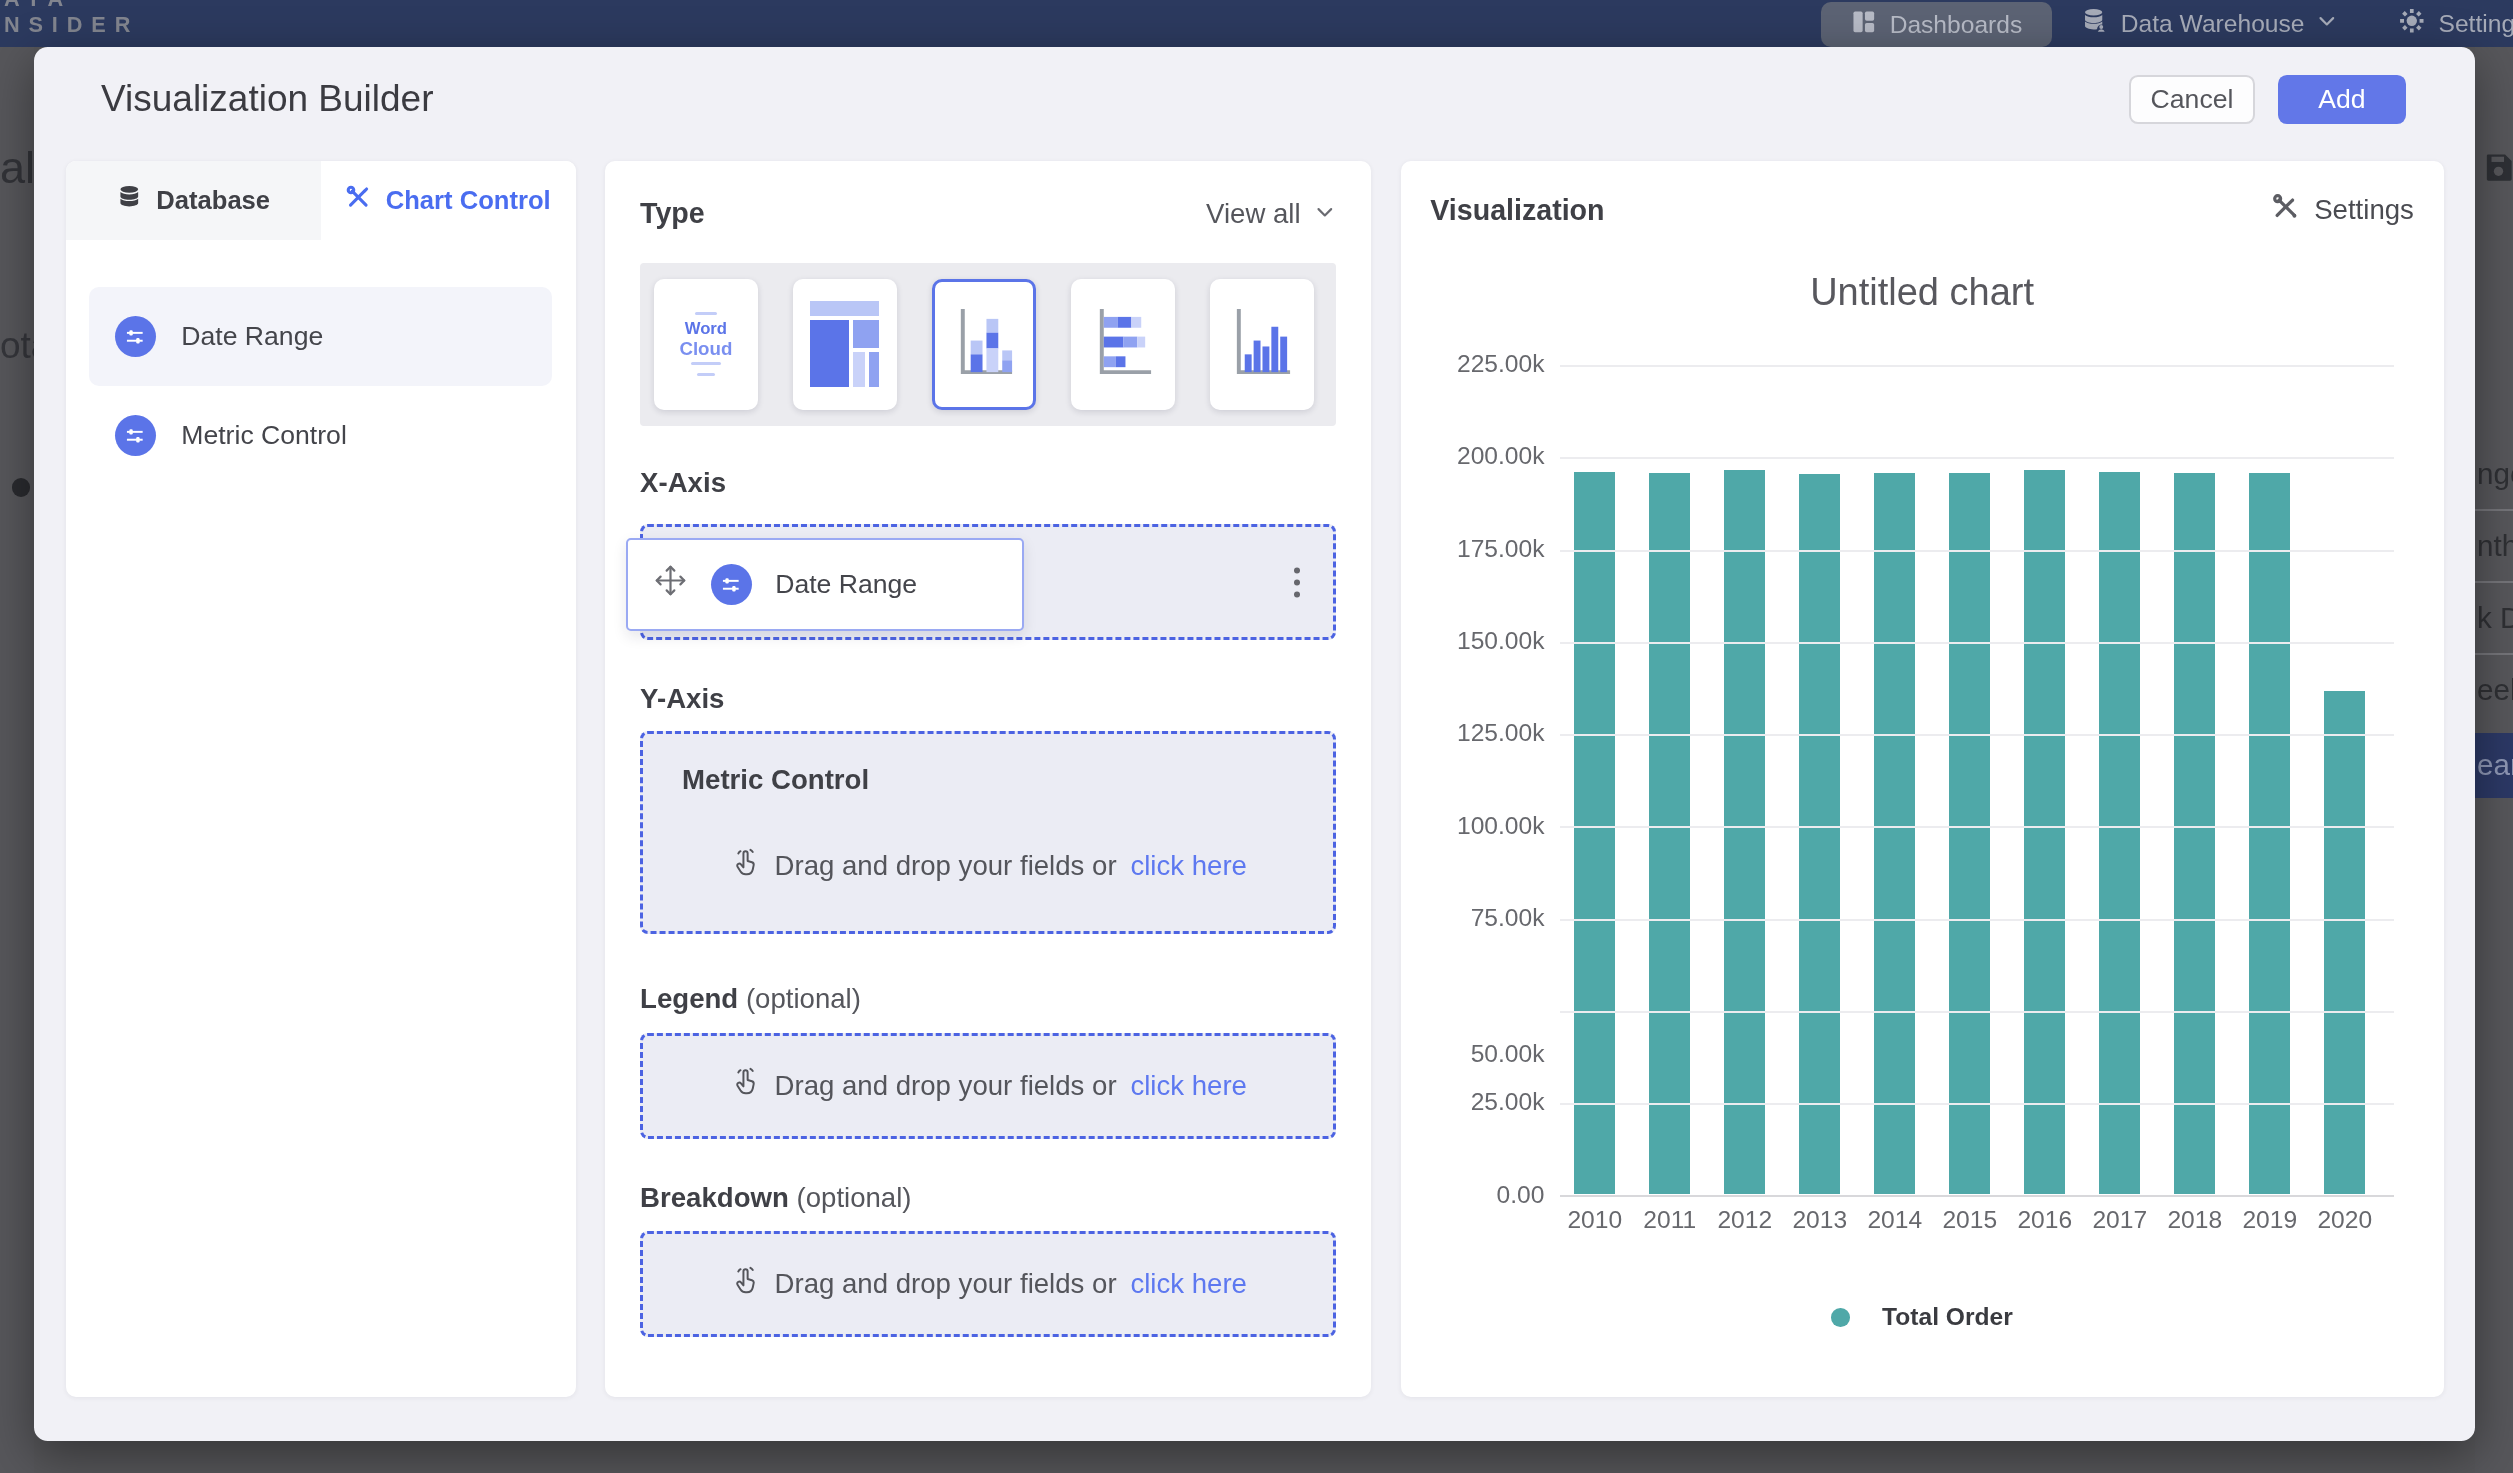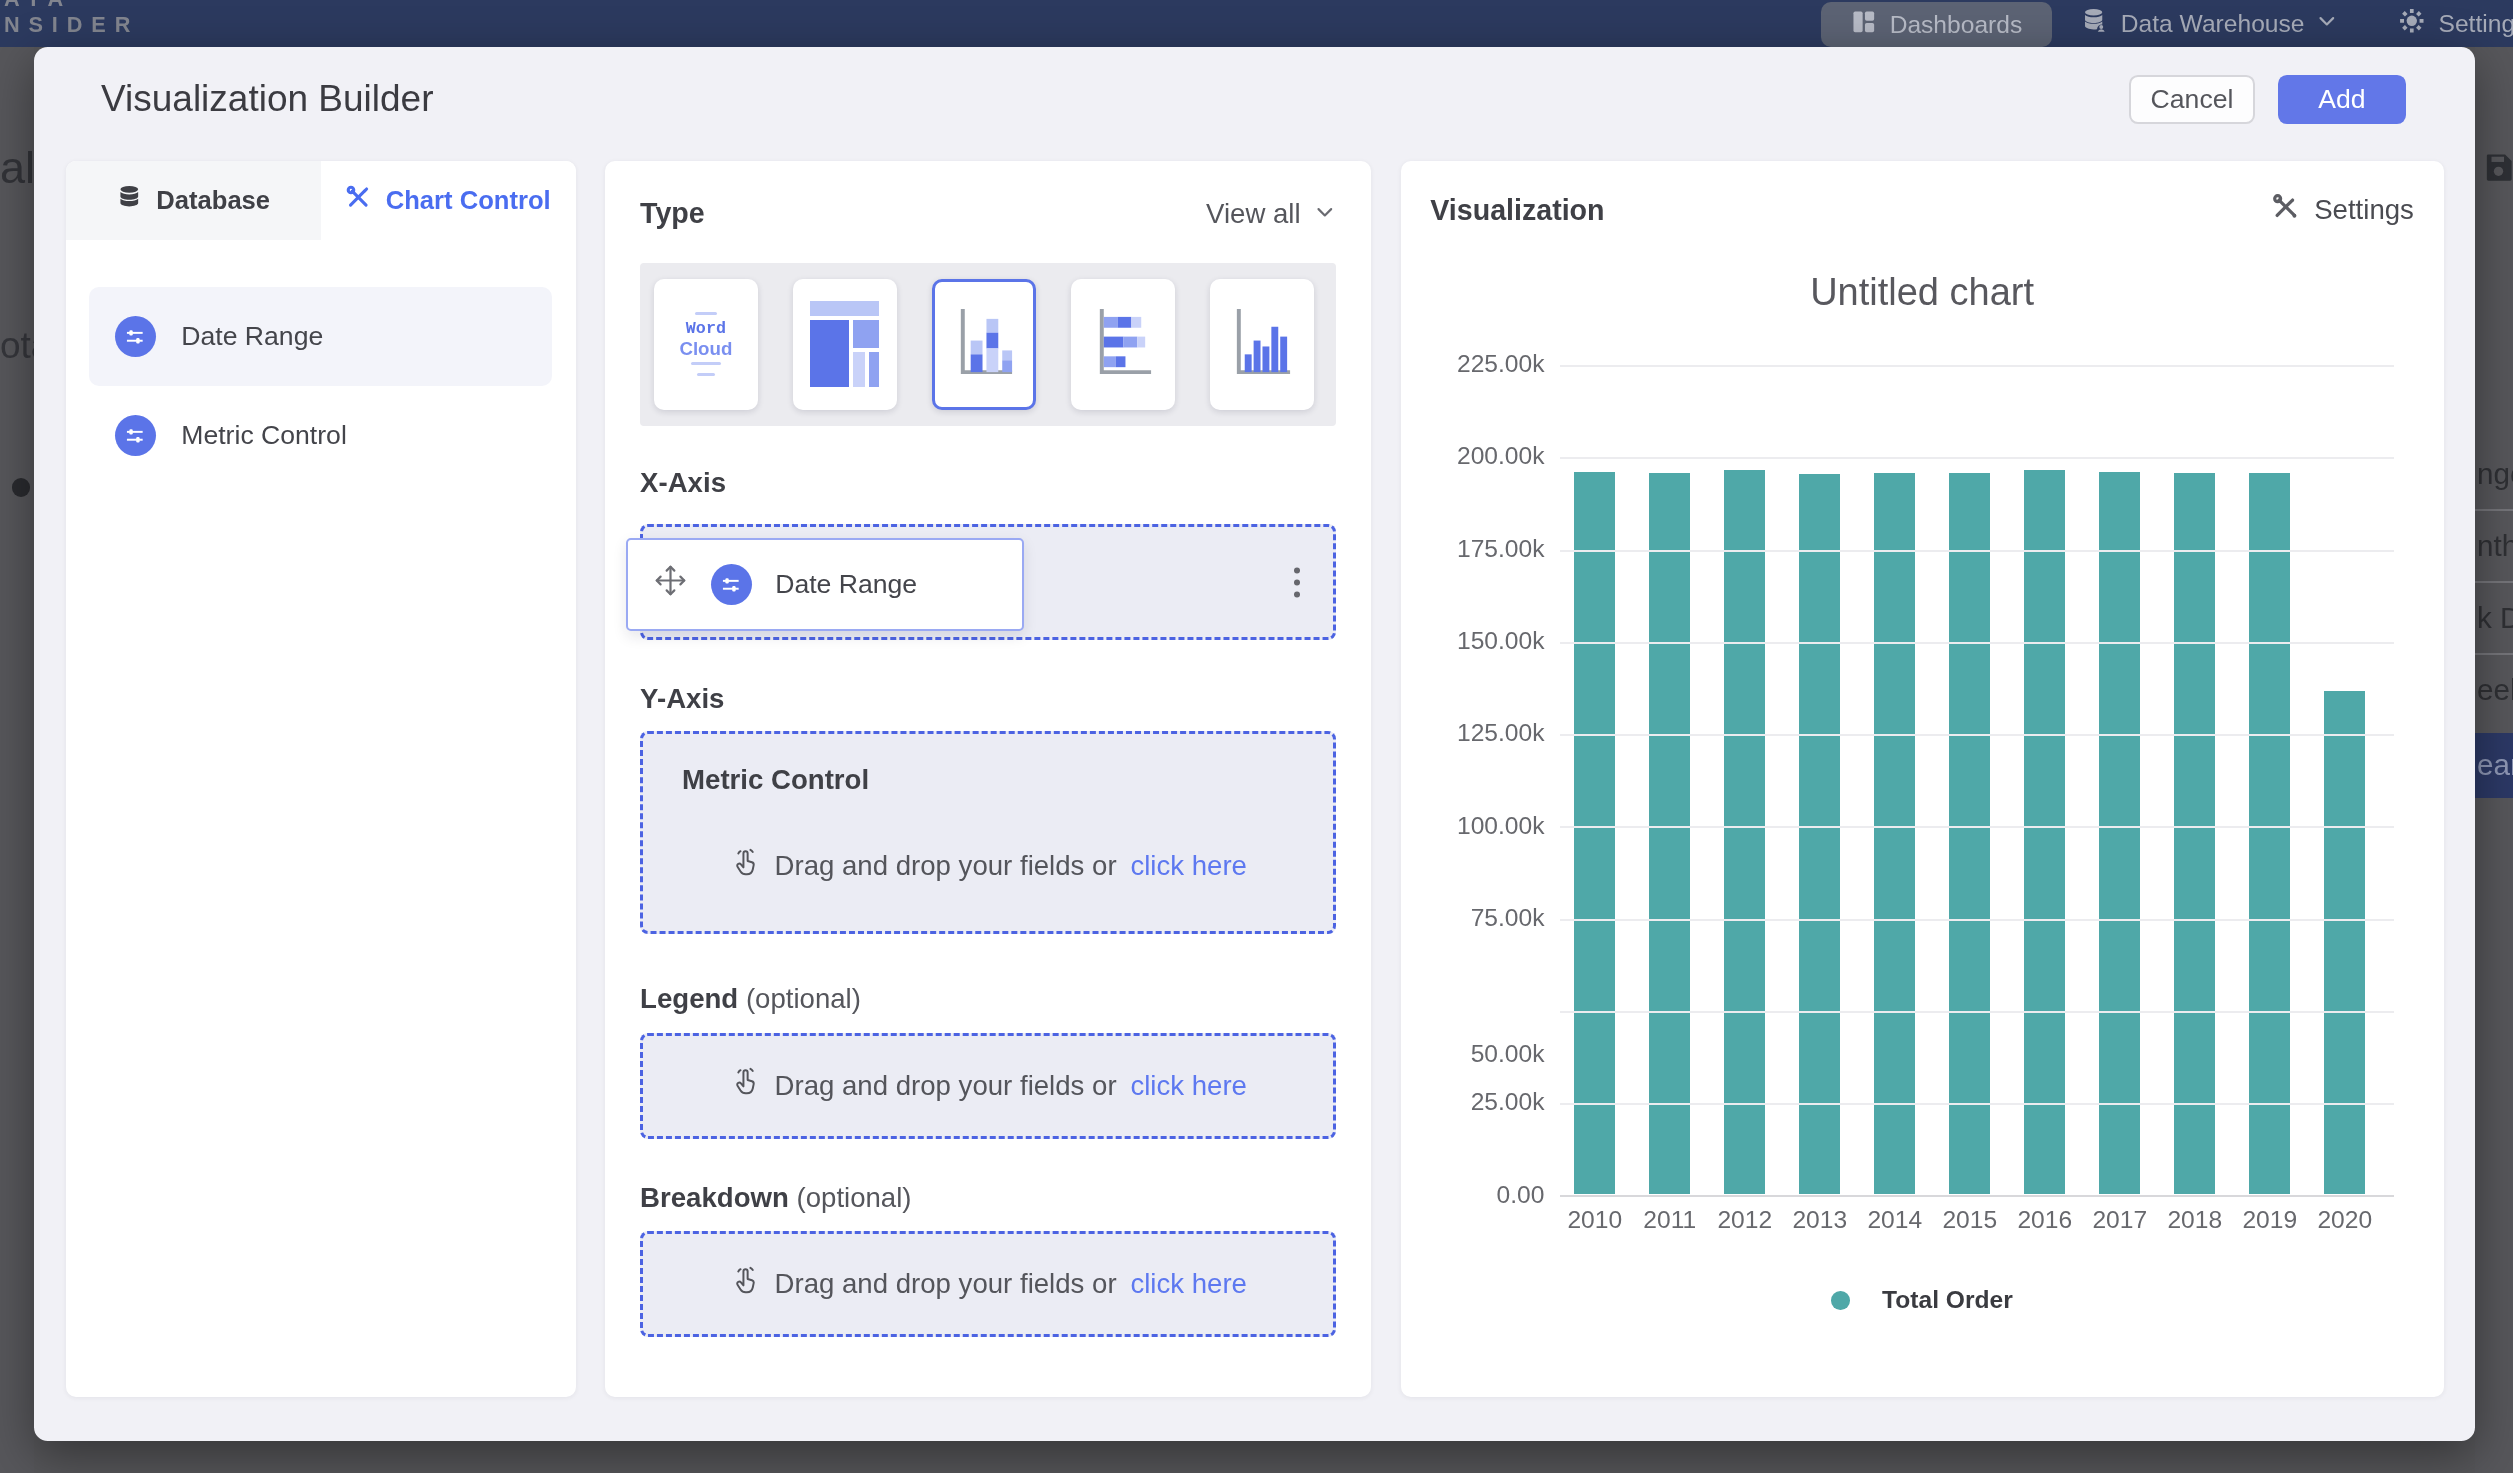--- a/index.html
+++ b/index.html
@@ -67,21 +67,21 @@
   .type-row{display:flex;align-items:center;justify-content:space-between;height:39px;}
   .sec-title{font-size:28.6px;font-weight:bold;color:#3f4046;}
   .view-all{display:flex;align-items:center;gap:13.8px;font-size:27.6px;color:#55565c;cursor:pointer;}
   .cards-strip{margin-top:29.6px;background:#ebebef;border-radius:3.9px;height:163px;
     display:flex;align-items:center;gap:35px;padding:0 13.8px;box-sizing:border-box;}
   .type-card{width:104px;height:131px;background:#ffffff;border-radius:9.9px;
     box-shadow:0 2px 6.9px rgba(30,30,60,.14);display:flex;align-items:center;justify-content:center;
     box-sizing:border-box;cursor:pointer;position:relative;overflow:hidden;}
   .type-card.selected{border:3px solid #5b74e8;}
   .wc{display:flex;flex-direction:column;align-items:center;line-height:19.7px;}
-  .wc .w1{color:#5b74e8;font-weight:bold;font-size:16.7px;font-family:Liberation Mono, monospace;}
+  .wc .w1{color:#5b74e8;font-weight:bold;font-size:16.7px;}
   .wc .w2{color:#7a8ff0;font-weight:bold;font-size:18.7px;}
   .wc .mini{width:29.6px;height:3px;background:#c3cdf8;border-radius:2px;margin:3.9px 0;}
   .tm{position:relative;width:69px;height:87px;}
   .tm div{position:absolute;}
   .axis-head{margin-top:41px;font-size:27.6px;font-weight:bold;color:#3f4046;}
   .axis-head .opt{font-weight:normal;color:#55565c;}
   .dropzone{margin-top:25.6px;border:3px dashed #4c63e2;border-radius:7.9px;background:#ebecf4;
     box-sizing:border-box;position:relative;cursor:pointer;}
   .zone-x{height:116px;}
   .zone-y{height:203px;margin-top:15.8px;padding:29.6px 0 0 39px;box-sizing:border-box;}
@@ -110,21 +110,21 @@
   .settings-link svg{color:#5c5d63;}
   .chart-title{margin-top:41px;text-align:center;font-size:38px;color:#58585e;height:43px;}
   .chart-plot{position:relative;height:830px;margin:51px 19.7px 0 130px;}
   .gridline{position:absolute;left:0;right:0;height:2px;background:#ececef;}
   .gridline.baseline{background:#d8d8db;}
   .ytick{position:absolute;right:calc(100% + 15.8px);font-size:24.6px;color:#67686d;white-space:nowrap;}
   .chart-bars{position:absolute;left:13.8px;bottom:1px;top:0;display:flex;align-items:flex-end;gap:34px;}
   .bar{width:41px;}
   .xlabels{display:flex;gap:34px;margin:11.8px 0 0 144px;}
   .xlabel{width:41px;display:flex;justify-content:center;font-size:24.6px;color:#67686d;white-space:nowrap;}
-  .chart-legend{margin-top:52px;display:flex;align-items:center;justify-content:center;gap:32px;cursor:pointer;}
+  .chart-legend{margin-top:69px;display:flex;align-items:center;justify-content:center;gap:32px;cursor:pointer;}
   .legend-dot{width:18.7px;height:18.7px;border-radius:50%;}
   .legend-label{font-size:24.6px;font-weight:bold;color:#3a3b40;}
 </style>
 </head>
 <body>
 
 <div class="nav">
   <div class="logo">
     <div>ATA</div>
     <div>NSIDER</div>

